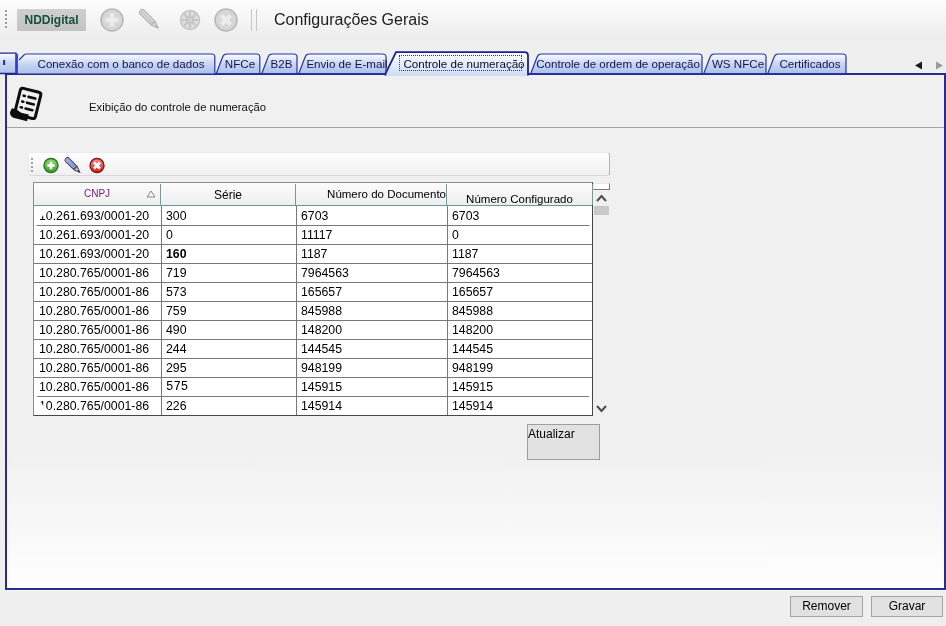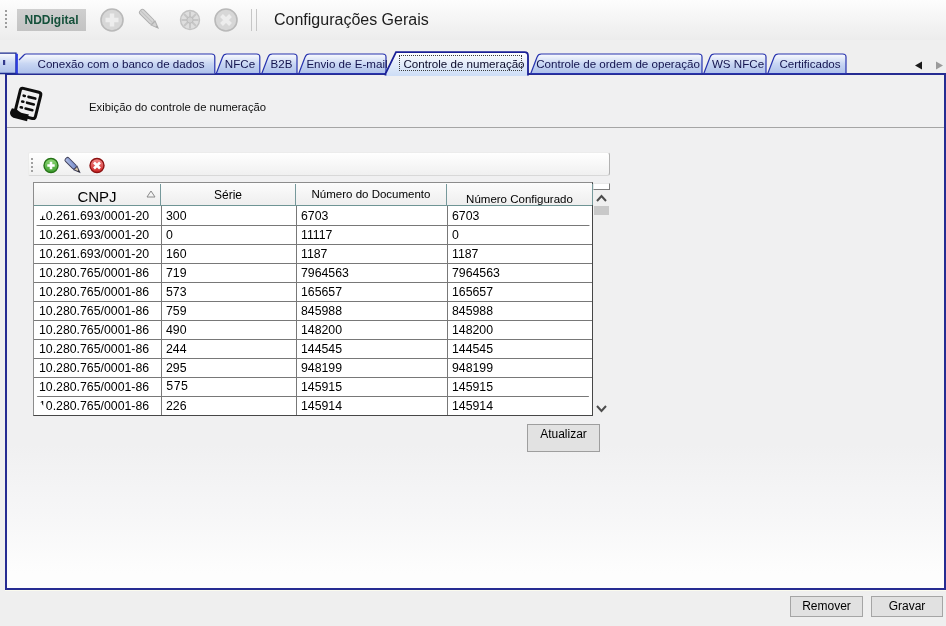--- a/index.html
+++ b/index.html
@@ -141,23 +141,23 @@
 </svg>
 
 <div class="abs" style="left:33px;top:182px;width:560px;height:234px;border:1px solid #8c8c8c;border-right-color:#474747;border-bottom-color:#474747;background:#ffffff;"></div>
 
 <div class="abs" style="left:34px;top:183px;width:558px;height:23px;background:linear-gradient(#fcfcfc,#eeeeee);border-bottom:1px solid #6e9494;"></div>
 
 <div class="abs" style="left:160px;top:184px;width:1px;height:22px;background:#76999b;"></div>
 <div class="abs" style="left:295px;top:184px;width:1px;height:22px;background:#76999b;"></div>
 <div class="abs" style="left:446px;top:184px;width:1px;height:22px;background:#76999b;"></div>
 
-<div class="abs" style="left:34px;top:188px;width:126px;text-align:center;font-size:15px;color:#000000;">CNPJ</div>
+<div class="abs" style="left:34px;top:188px;width:126px;text-align:center;font-size:10px;color:#701a75;">CNPJ</div>
 <div class="abs" style="left:161px;top:188px;width:134px;text-align:center;font-size:12px;color:#000;">Série</div>
-<div class="abs" style="left:296px;top:188px;width:150px;text-align:center;font-size:11.5px;color:#000;">Número do Documento</div>
+<div class="abs" style="left:296px;top:188px;width:150px;text-align:right;font-size:11.5px;color:#000;">Número do Documento</div>
 <div class="abs" style="left:447px;top:193px;width:145px;text-align:center;font-size:11.5px;color:#000;">Número Configurado</div>
 <div class="abs" style="left:592px;top:184px;width:1px;height:21px;background:#76999b;"></div>
 
 <svg class="abs" style="left:146px;top:190px;" width="10" height="8" viewBox="0 0 10 8">
   <path d="M5 1 L9 7 L1 7 Z" fill="none" stroke="#8a8a8a" stroke-width="1"></path>
 </svg>
 
 <div class="abs" id="rowarea" style="left:34px;top:206px;width:558px;height:209px;font-size:12.3px;color:#000;background:#fff;overflow:hidden;border-radius:32px;">
     <div class="abs" style="left:127px;top:0;width:1px;height:209px;background:#787878;"></div>
     <div class="abs" style="left:262px;top:0;width:1px;height:209px;background:#787878;"></div>
@@ -174,21 +174,21 @@
     <div class="abs" style="left:0;top:190px;width:558px;height:1px;background:#787878;"></div>
     <div class="abs" style="left:5px;top:4px;height:13px;line-height:13px;">10.261.693/0001-20</div>
     <div class="abs" style="left:132px;top:4px;height:13px;line-height:13px;">300</div>
     <div class="abs" style="left:267px;top:4px;height:13px;line-height:13px;">6703</div>
     <div class="abs" style="left:418px;top:4px;height:13px;line-height:13px;">6703</div>
     <div class="abs" style="left:5px;top:23px;height:13px;line-height:13px;">10.261.693/0001-20</div>
     <div class="abs" style="left:132px;top:23px;height:13px;line-height:13px;">0</div>
     <div class="abs" style="left:267px;top:23px;height:13px;line-height:13px;">11117</div>
     <div class="abs" style="left:418px;top:23px;height:13px;line-height:13px;">0</div>
     <div class="abs" style="left:5px;top:42px;height:13px;line-height:13px;">10.261.693/0001-20</div>
-    <div class="abs" style="left:132px;top:42px;height:13px;line-height:13px;">160</div>
+    <div class="abs" style="left:132px;top:42px;height:13px;line-height:13px;font-weight:bold;">160</div>
     <div class="abs" style="left:267px;top:42px;height:13px;line-height:13px;">1187</div>
     <div class="abs" style="left:418px;top:42px;height:13px;line-height:13px;">1187</div>
     <div class="abs" style="left:5px;top:61px;height:13px;line-height:13px;">10.280.765/0001-86</div>
     <div class="abs" style="left:132px;top:61px;height:13px;line-height:13px;">719</div>
     <div class="abs" style="left:267px;top:61px;height:13px;line-height:13px;">7964563</div>
     <div class="abs" style="left:418px;top:61px;height:13px;line-height:13px;">7964563</div>
     <div class="abs" style="left:5px;top:80px;height:13px;line-height:13px;">10.280.765/0001-86</div>
     <div class="abs" style="left:132px;top:80px;height:13px;line-height:13px;">573</div>
     <div class="abs" style="left:267px;top:80px;height:13px;line-height:13px;">165657</div>
     <div class="abs" style="left:418px;top:80px;height:13px;line-height:13px;">165657</div>
@@ -221,16 +221,16 @@
 <div class="abs" style="left:593px;top:183px;width:17px;height:232px;background:#f0f0f0;"></div>
 <div class="abs" style="left:593px;top:183px;width:17px;height:7px;background:#ffffff;border:1px solid #7d7d7d;border-top-color:#e8e8e8;border-left-color:#e8e8e8;"></div>
 <svg class="abs" style="left:595px;top:194px;" width="13" height="9" viewBox="0 0 13 9">
     <path d="M2 7 L6.5 2 L11 7" fill="none" stroke="#4d4d4d" stroke-width="2"></path>
   </svg>
 <div class="abs" style="left:594px;top:206px;width:15px;height:9px;background:#c9c9c9;"></div>
 <svg class="abs" style="left:595px;top:404px;" width="13" height="9" viewBox="0 0 13 9">
     <path d="M2 2 L6.5 7 L11 2" fill="none" stroke="#4d4d4d" stroke-width="2"></path>
   </svg>
 
-<div class="abs" style="left:527px;top:424px;width:73px;height:28px;background:#e2e2e2;border:1px solid #9e9e9e;font-size:12px;text-align:center;line-height:18px;color:#000;">Atualizar</div>
+<div class="abs" style="left:527px;top:424px;width:73px;height:36px;background:#e2e2e2;border:1px solid #9e9e9e;font-size:12px;text-align:left;line-height:18px;color:#000;">Atualizar</div>
 
 <div class="abs" style="left:790px;top:596px;width:73px;height:21px;background:#e1e1e1;border:1px solid #a5a5a5;font-size:12px;text-align:center;line-height:19px;color:#000;">Remover</div>
 <div class="abs" style="left:871px;top:596px;width:72px;height:21px;background:#e1e1e1;border:1px solid #a5a5a5;font-size:12px;text-align:center;line-height:19px;color:#000;">Gravar</div>
 
 </body></html>

